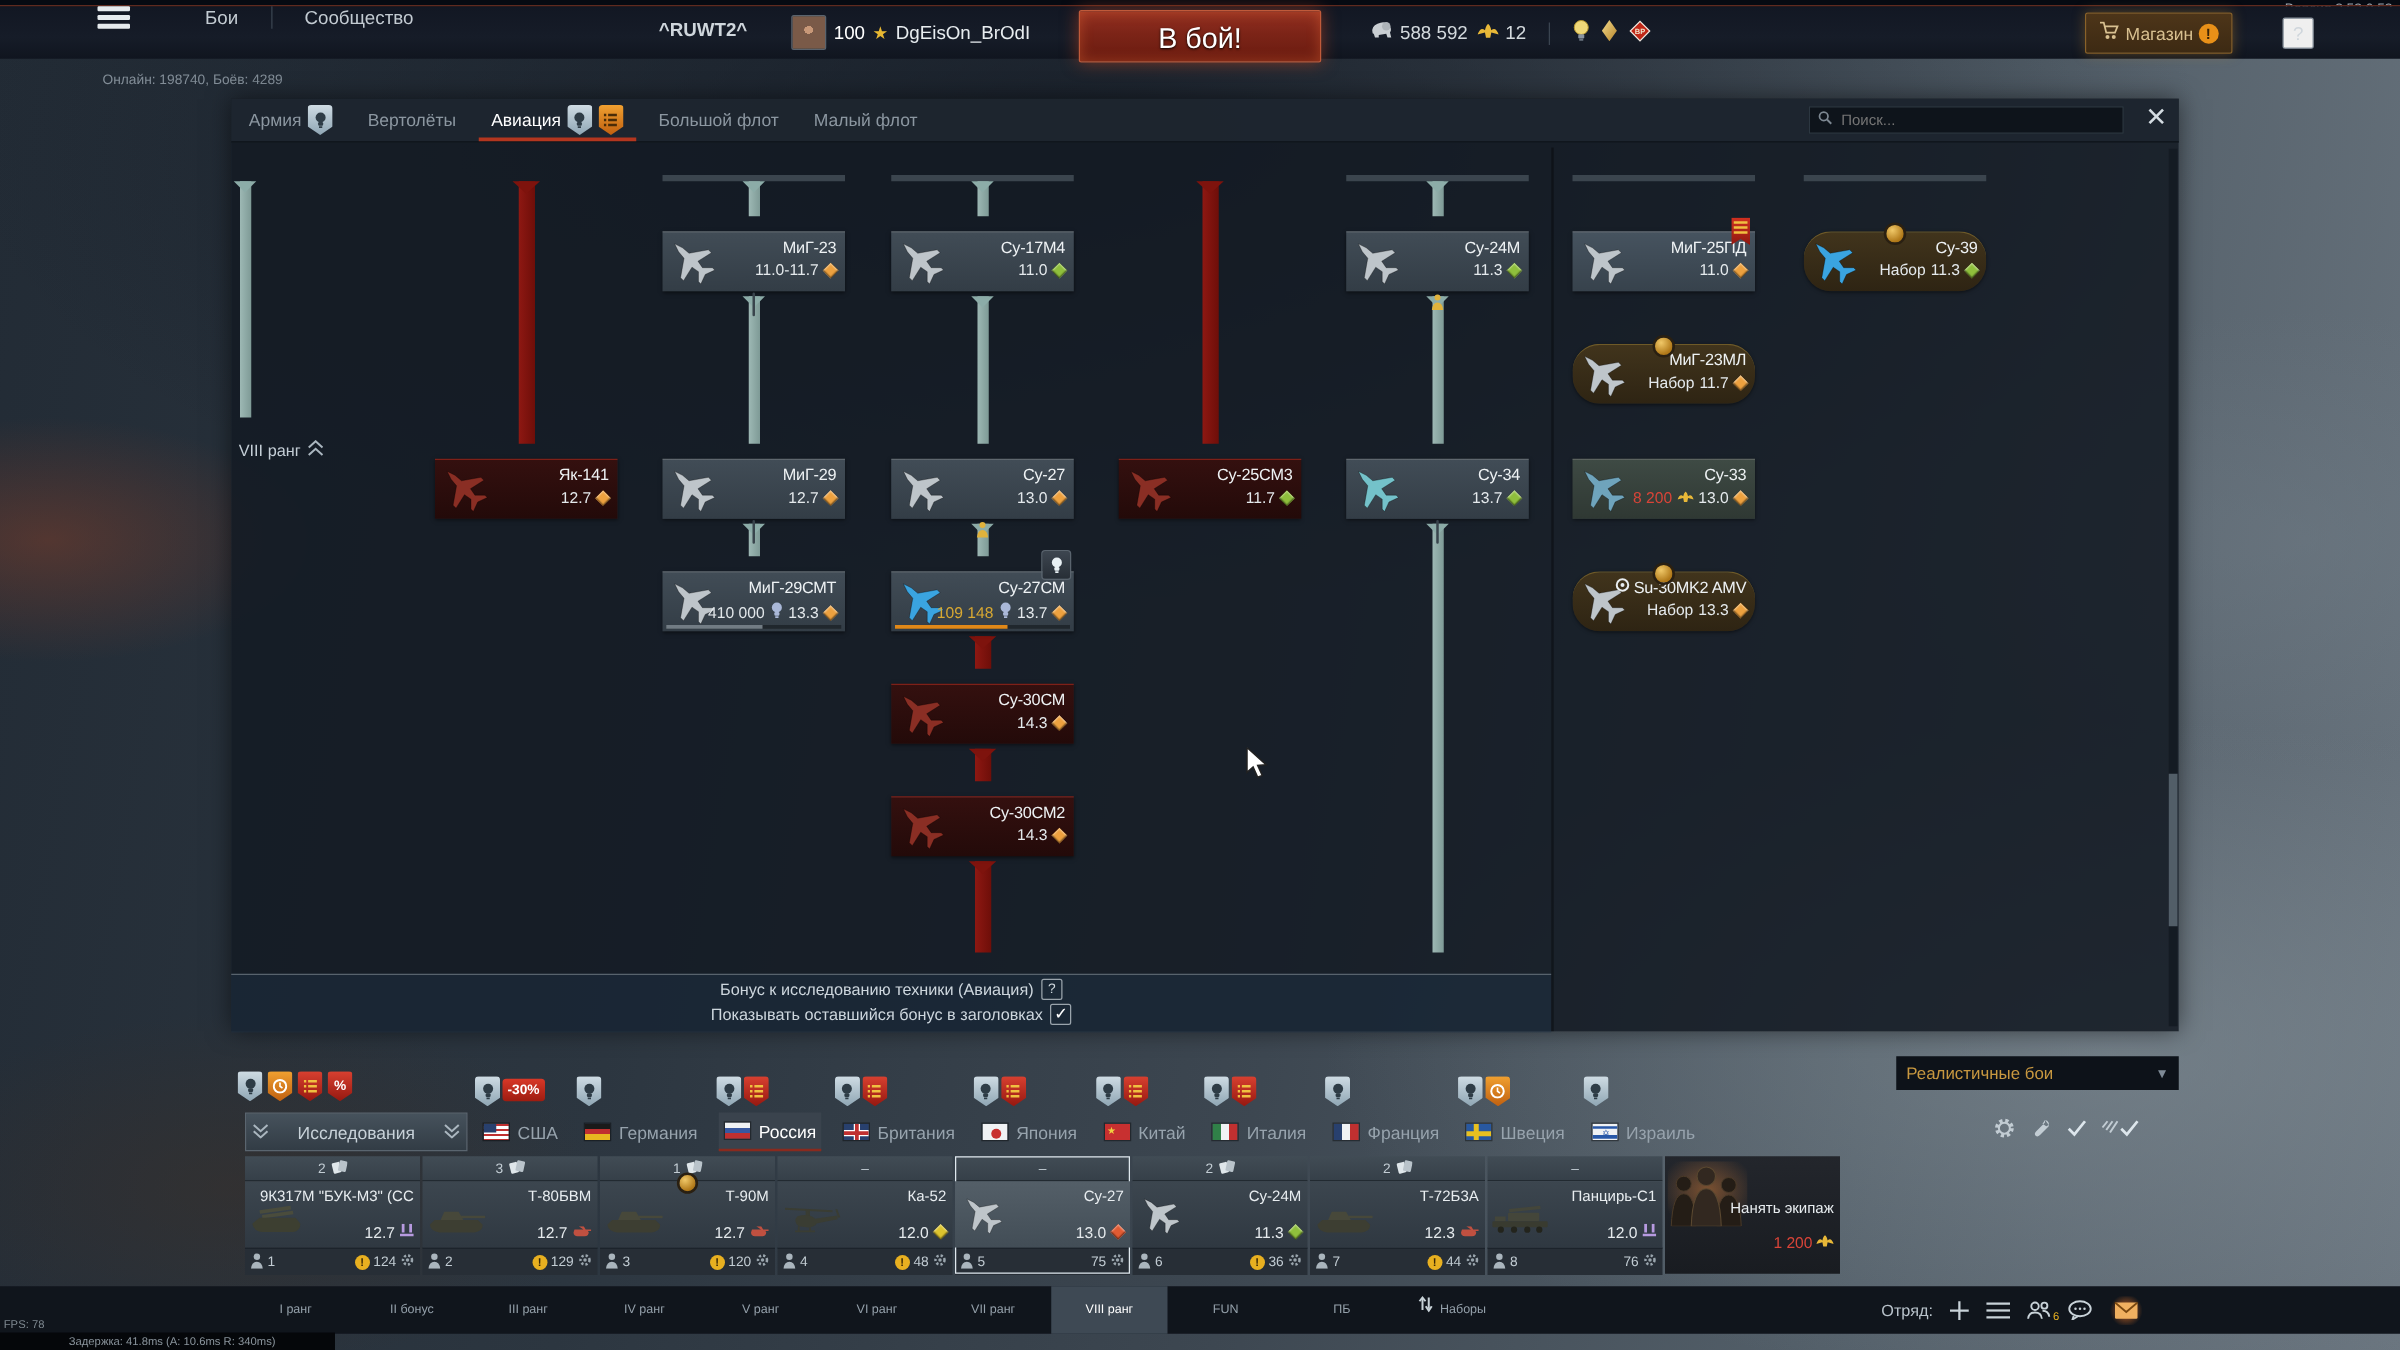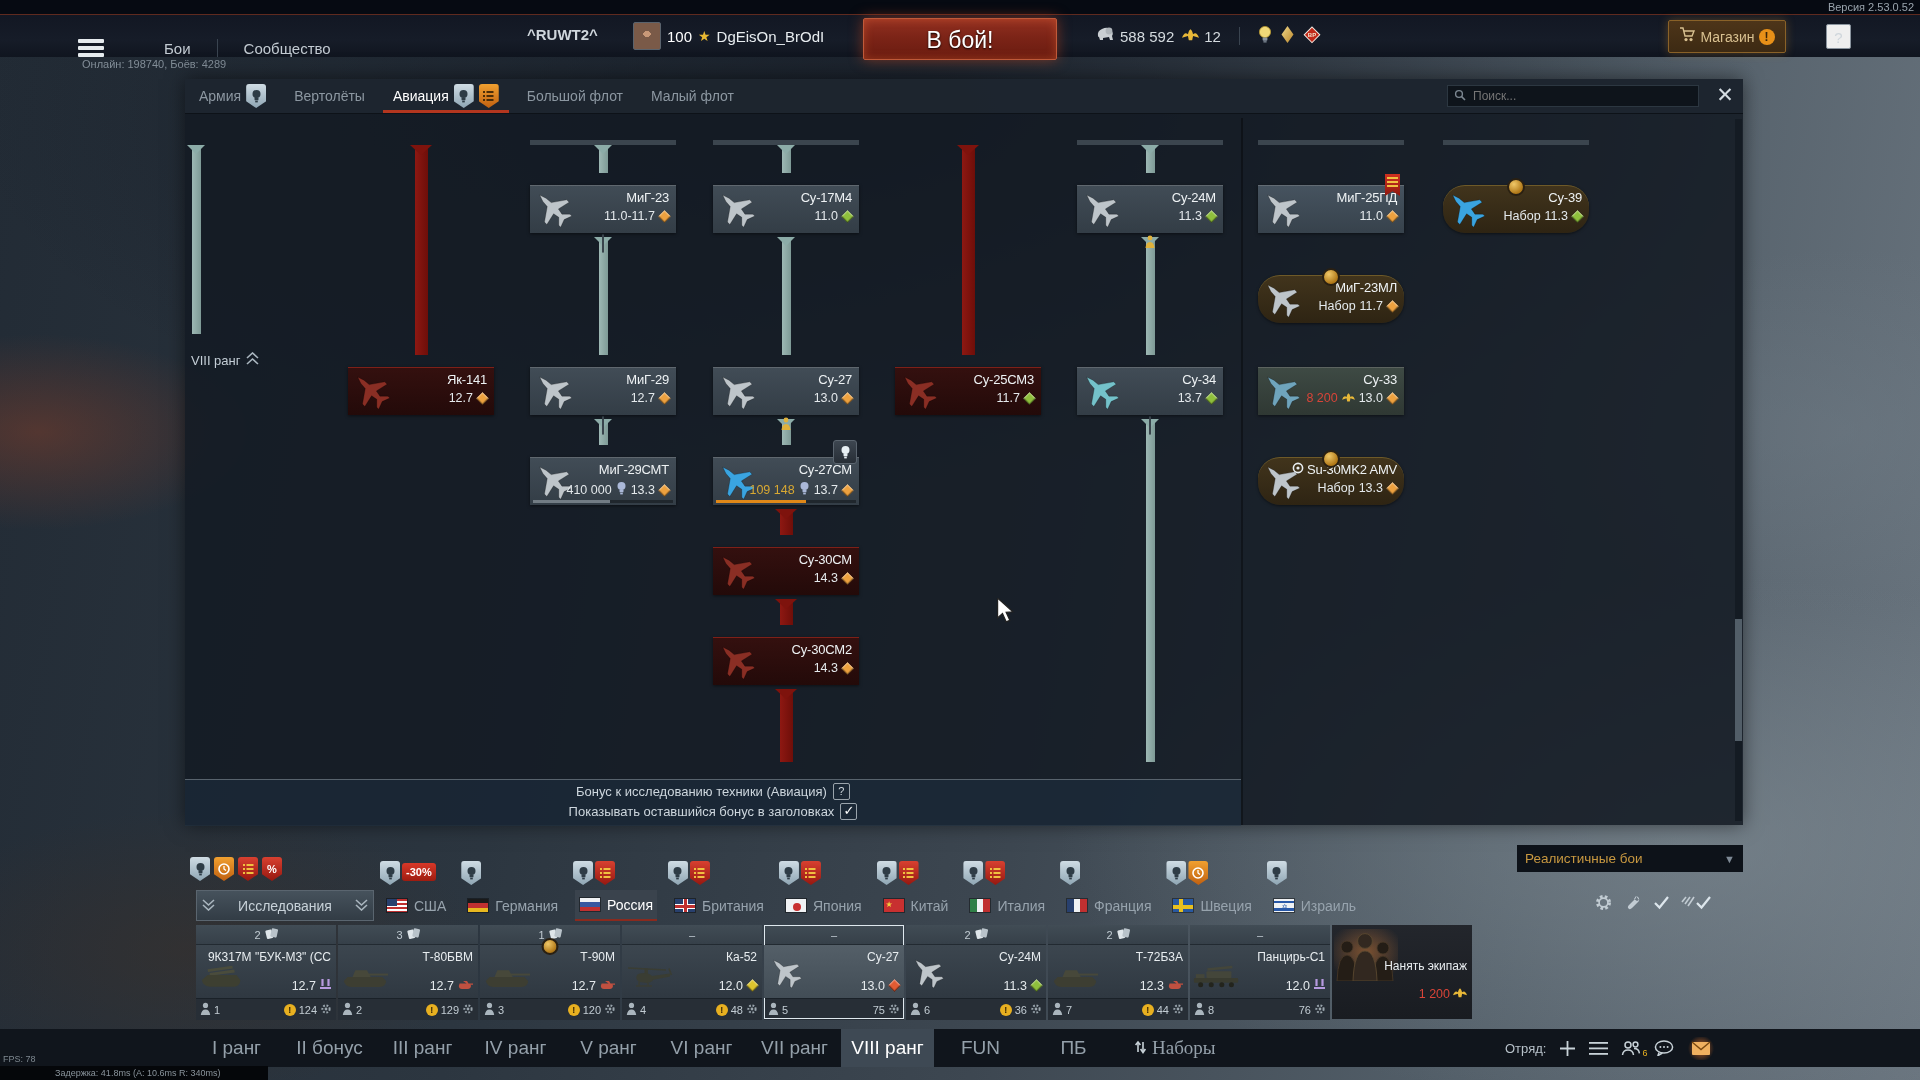--- a/index.html
+++ b/index.html
@@ -11,23 +11,23 @@
     background:
       radial-gradient(900px 380px at 88% 78%, rgba(130,142,150,.55), rgba(130,142,150,0) 70%),
       radial-gradient(500px 260px at 96% 40%, rgba(110,122,132,.5), rgba(110,122,132,0) 70%),
       radial-gradient(300px 140px at 2% 40%, rgba(122,62,44,.55), rgba(122,62,44,0) 70%),
       radial-gradient(420px 200px at 10% 88%, rgba(60,48,40,.5), rgba(60,48,40,0) 70%),
       radial-gradient(1200px 500px at 45% 10%, rgba(16,22,32,.75), rgba(16,22,32,0) 75%),
       linear-gradient(100deg,#222b35 0%,#2c3640 30%,#3d4751 55%,#535f69 78%,#6a757f 100%);}
   
   .verstrip{position:absolute;left:0;top:0;width:100%;height:14px;background:#060a12;}
   .version{position:absolute;right:6px;top:1px;font-size:11px;color:#9aa4ad;}
-  .topbar{position:absolute;left:0;top:14px;width:100%;height:42px;
+  .topbar{position:absolute;left:0;top:4px;width:100%;height:42px;
     background:linear-gradient(#121723,#161c28 60%,#10151f);
-    border-top:1px solid #5f2a1f;display:flex;align-items:flex-end;}
+    border-top:1px solid #5f2a1f;display:flex;align-items:flex-start;}
   .hamb{width:26px;height:18px;margin-left:78px;display:flex;flex-direction:column;justify-content:space-between;cursor:pointer;}
   .hamb span{display:block;height:4px;background:#e6ebee;border-radius:1px;}
   .topnav{display:flex;align-items:center;margin-left:34px;gap:0;}
   .topnav .tnav{font-size:15px;color:#c3cbd2;padding:0 26px;cursor:pointer;}
   .tsep{width:1px;height:18px;background:#3a4450;}
   .clan{font-size:15px;color:#cfd6dc;position:absolute;left:527px;top:11px;font-weight:bold;}
   .player{position:absolute;left:633px;top:7px;display:flex;align-items:center;gap:6px;}
   .avatar{width:26px;height:26px;border:1px solid #5a636d;border-radius:2px;
     background:radial-gradient(6px 5px at 50% 42%,#c89878 60%,#7a5a48 62%),linear-gradient(#3a322c,#23201c);}
   .plevel{font-size:15px;color:#fff;}
@@ -153,23 +153,23 @@
     background:radial-gradient(circle at 35% 30%,#f0c868,#b07818 70%);border:2px solid #2a2012;z-index:2;}
   .sfleft,.sfright{display:flex;align-items:center;gap:3px;}
   .alert{width:12px;height:12px;border-radius:50%;background:#e8b020;color:#3a2806;font-size:9px;font-weight:bold;
     text-align:center;line-height:12px;}
   .hire{background:linear-gradient(#23262c,#191c21);}
   .hire .hname{position:absolute;right:5px;top:34px;font-size:12px;color:#e8edf0;}
   .hire .hprice{position:absolute;right:5px;bottom:18px;font-size:12.5px;color:#d84438;display:flex;align-items:center;gap:3px;}
   
   .rankbar{position:absolute;left:0;top:1029px;width:100%;height:38px;background:#10151c;}
   .ranks{position:absolute;left:190px;top:0;height:38px;display:flex;}
-  .rtab{width:93px;height:38px;text-align:center;line-height:38px;font-size:19px;color:#94a0aa;cursor:pointer;}
+  .rtab{width:93px;height:38px;text-align:center;line-height:38px;font-size:10px;color:#94a0aa;cursor:pointer;}
   .rtab.act{background:#3e4954;color:#fff;}
-  .rtab.wide{width:auto;padding:0 14px;display:flex;align-items:center;gap:5px;justify-content:flex-start;font-family:Liberation Serif, serif;}
+  .rtab.wide{width:auto;padding:0 14px;display:flex;align-items:center;gap:5px;justify-content:flex-start;}
   .squad{position:absolute;left:1505px;top:0;height:38px;display:flex;align-items:center;gap:13px;}
   .squad .lbl{font-size:13px;color:#b8c2ca;}
   .sqic{cursor:pointer;position:relative;display:flex;align-items:center;}
   .sqic .sub{position:absolute;right:-6px;bottom:-2px;font-size:9px;color:#e8b020;}
   .mailglow{background:radial-gradient(circle,rgba(240,120,40,.8),rgba(240,120,40,0) 72%);padding:4px;border-radius:4px;}
   .fps{position:absolute;left:3px;top:1054px;font-size:9px;color:#7e8890;}
   .latstrip{position:absolute;left:0;top:1066px;width:268px;height:14px;background:#05070a;}
   .lat{position:absolute;left:55px;top:2px;font-size:9px;color:#8a949c;}
   .cursor{position:absolute;left:995px;top:598px;z-index:50;pointer-events:none;}
 </style>

